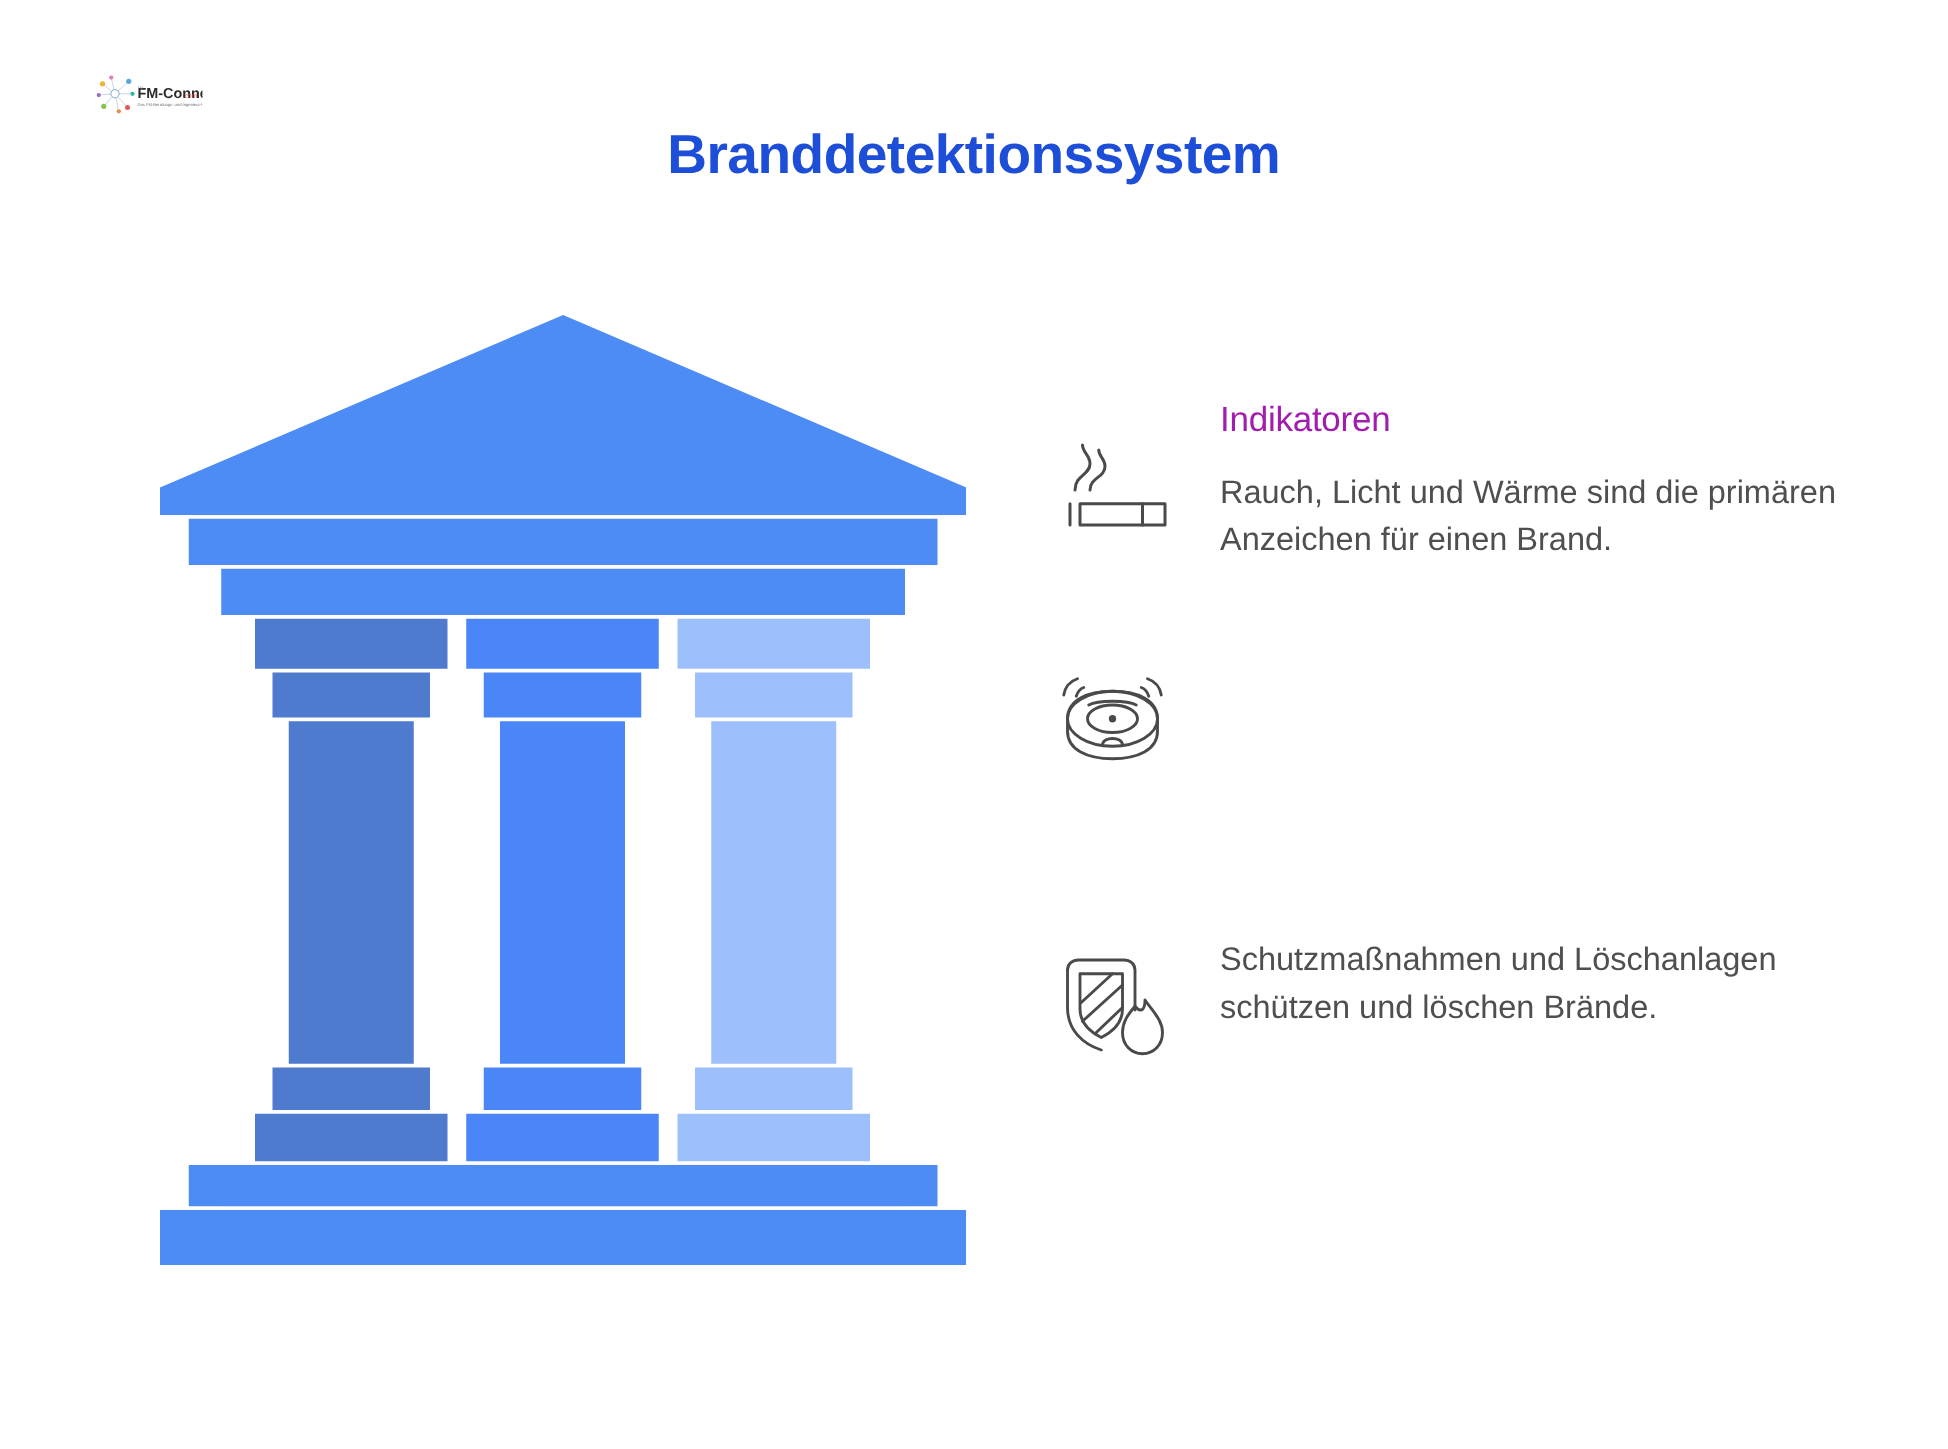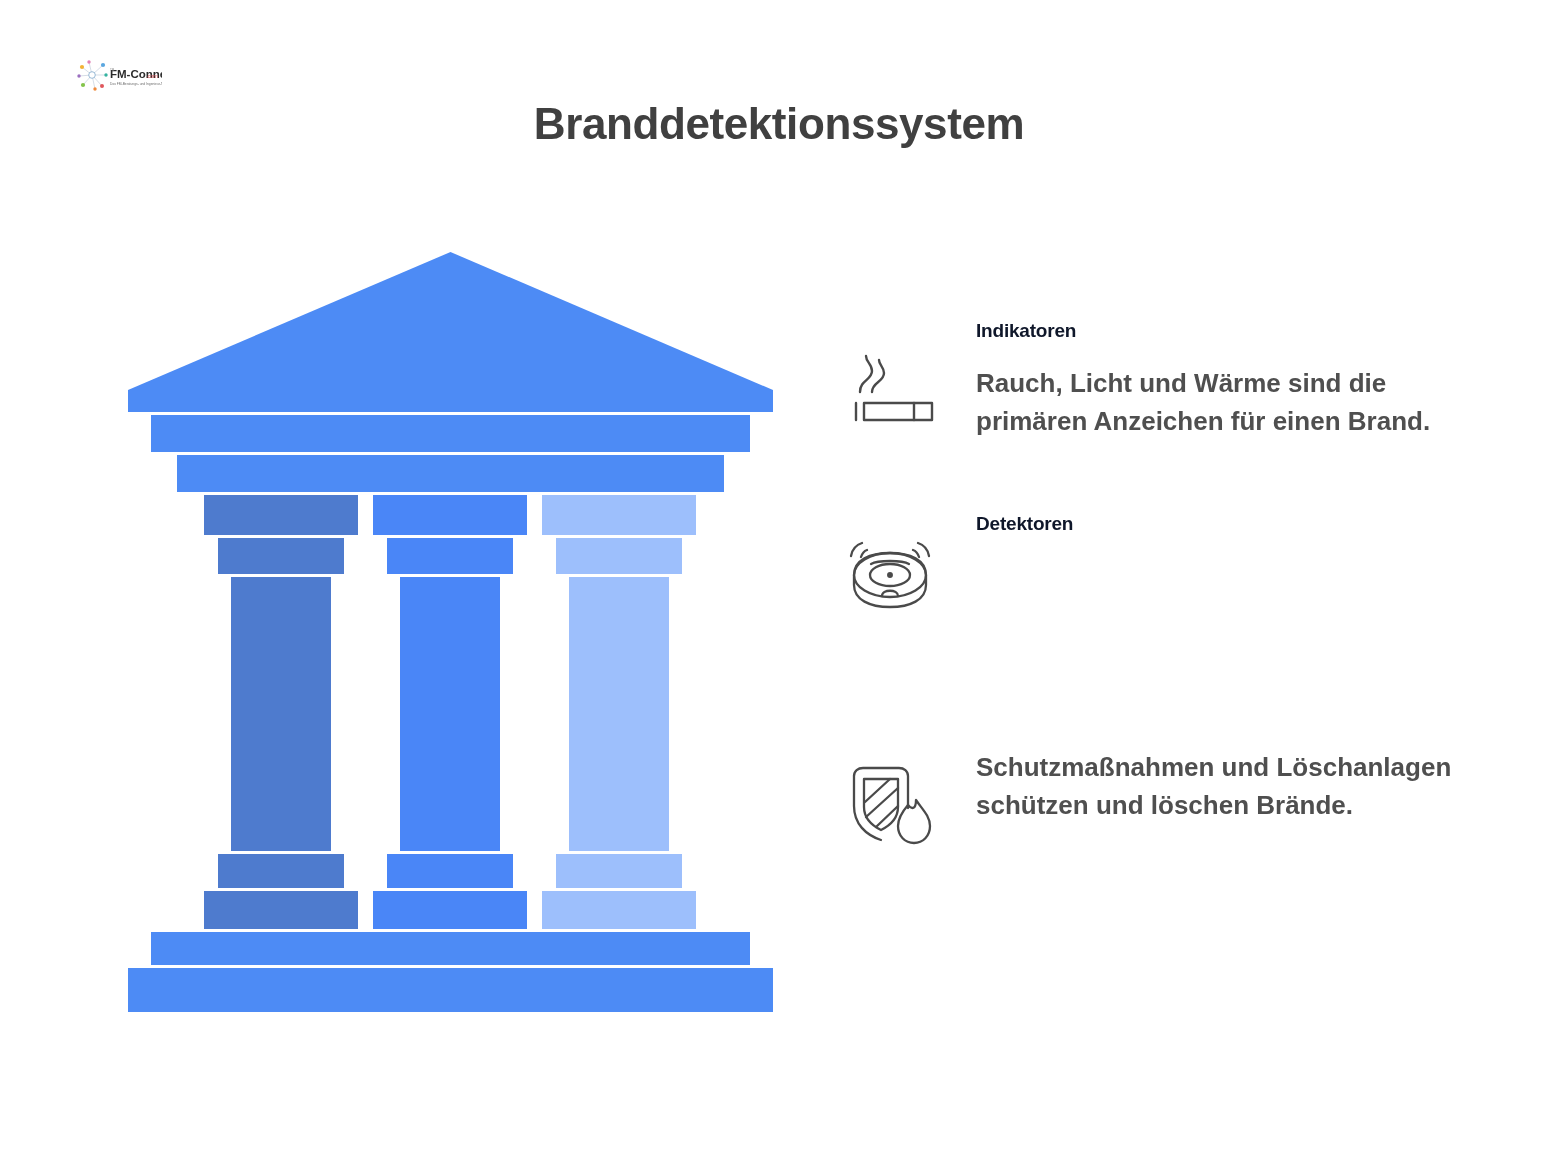--- a/index.html
+++ b/index.html
@@ -12,44 +12,44 @@
   .page { position:relative; width:1558px; height:1159px; background:#fff; }
 
   
   .logo { position:absolute; left:76px; top:60px; width:86px; height:34px; }
   .logo svg { display:block; width:86px; height:34px; }
 
   
   .title {
     position:absolute; left:0; top:99px; width:1558px;
     text-align:center;
-    font-size:44px; font-weight:bold; color:#404040;
+    font-size:44px; font-weight:bold; color:#1d4ed8;
     letter-spacing:-0.4px;
   }
 
   
   .temple { position:absolute; left:128px; top:252px; width:645px; height:713px; }
   .temple svg { display:block; width:645px; height:713px; }
 
   
   .items { position:absolute; left:846px; top:320px; width:660px; }
   .item { position:relative; display:block; margin-bottom:17px; }
   .item .ico {
     position:absolute; left:0; top:22px;
     width:92px; height:86px;
   }
   .item .ico svg { display:block; }
   .item .body { margin-left:130px; }
   .item h3 {
-    font-size:19px; font-weight:bold; color:#0f172a;
+    font-size:28px; font-weight:normal; color:#a21caf;
     margin:0 0 22px 0; letter-spacing:-0.2px;
   }
   .item p {
     font-size:26px; line-height:38px; color:#4f4f4f;
-    margin:0; max-width:520px;font-weight:bold;
+    margin:0; max-width:520px;
   }
   #item-1 { height:176px; }
   #item-2 { height:218px; }
   #item-3 { height:200px; }
   #item-2 .ico { top:10px; }
   #item-3 .ico { top:14px; }
 </style>
 </head>
 <body>
 
@@ -162,21 +162,20 @@
 
           <path d="M25 41 C32 37, 56 37, 63 41"></path>
 
           <ellipse cx="44" cy="52" rx="20" ry="11"></ellipse>
           <circle cx="44" cy="52" r="1.8" fill="#4a4a4a"></circle>
 
           <path d="M36 73 C36 66, 52 66, 52 73"></path>
         </svg>
       </div>
       <div class="body">
-        <h3>Detektoren</h3>
       </div>
     </div>
 
     <div class="item" id="item-3">
       <div class="ico">
         <svg viewBox="0 0 92 96" width="92" height="96" xmlns="http://www.w3.org/2000/svg" fill="none" stroke="#4a4a4a" stroke-width="2.3" stroke-linecap="round" stroke-linejoin="round">
 
           <path d="M8 14 C8 9, 12 6, 17 6 L53 6 C58 6, 62 9, 62 14 L62 46"></path>
           <path d="M8 14 L8 44 C8 62, 20 73, 35 78"></path>
 

